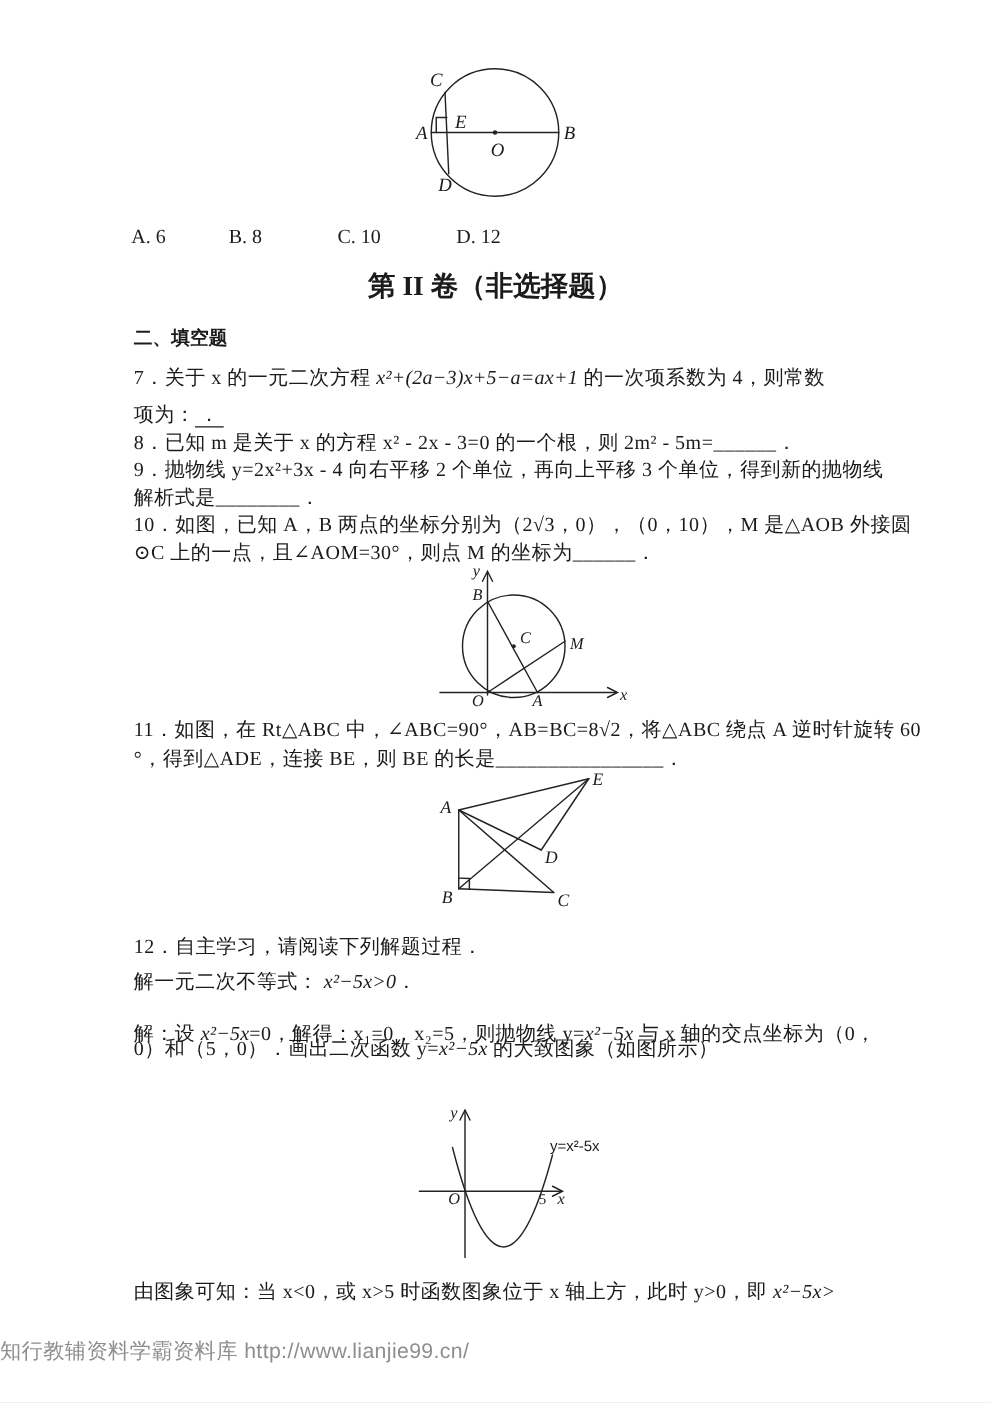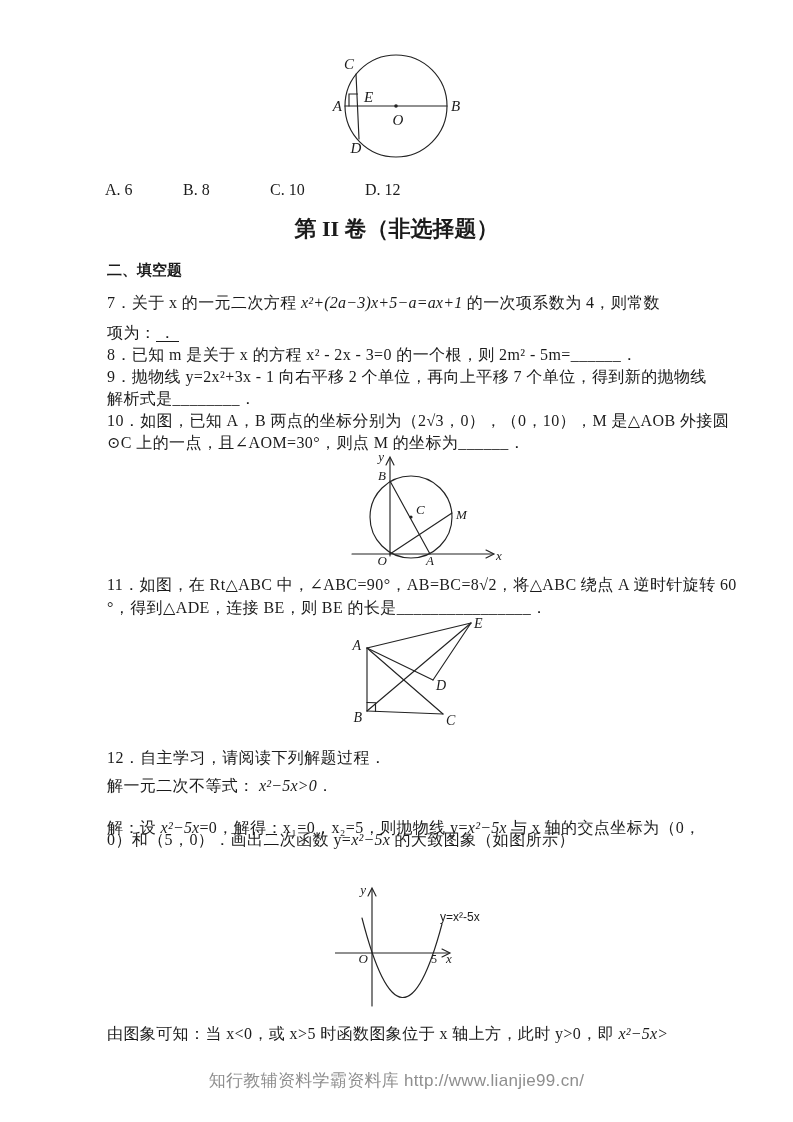--- a/index.html
+++ b/index.html
@@ -42,21 +42,20 @@
     font-family:"Liberation Serif","DejaVu Serif",serif;
     font-style:italic;fill:#1b1b1b;
   }
   .fig text.up{font-style:normal;}
   .fig text.sans{
     font-family:"Liberation Sans","DejaVu Sans",sans-serif;
     font-style:normal;
   }
   #footer{
     position:absolute;left:0;width:793px;top:1069px;
-    text-align:center;
     font-family:"Liberation Sans","DejaVu Sans",sans-serif;
     font-size:17px;color:#8e8e8e;letter-spacing:0.3px;
   }
 </style>
 </head>
 <body>
 
 <div id="page">
 
   <svg class="fig" style="left:323px;top:45px;" width="148" height="125" viewBox="0 0 148 125">
@@ -80,21 +79,21 @@
 
   <div class="center-title">第 II 卷（非选择题）</div>
 
   <div class="sec-title">二、填空题</div>
 
   <div class="ln" style="top:292px;"><span class="seg">7．关于 x 的一元二次方程</span> <span class="fm">x²+(2a−3)x+5−a=ax+1</span> <span class="seg">的一次项系数为 4，则常数</span></div>
   <div class="ln" style="top:322px;"><span class="seg">项为：</span><span class="blank-dot">．</span></div>
 
   <div class="ln" style="top:344px;">8．已知 m 是关于 x 的方程 x² - 2x - 3=0 的一个根，则 2m² - 5m=______．</div>
 
-  <div class="ln" style="top:366px;">9．抛物线 y=2x²+3x - 1 向右平移 2 个单位，再向上平移 7 个单位，得到新的抛物线</div>
+  <div class="ln" style="top:366px;">9．抛物线 y=2x²+3x - 4 向右平移 2 个单位，再向上平移 3 个单位，得到新的抛物线</div>
   <div class="ln" style="top:388px;">解析式是________．</div>
 
   <div class="ln" style="top:410px;">10．如图，已知 A，B 两点的坐标分别为（2√3，0），（0，10），M 是△AOB 外接圆</div>
   <div class="ln" style="top:432px;">⊙C 上的一点，且∠AOM=30°，则点 M 的坐标为______．</div>
 
   <svg class="fig" style="left:345px;top:451px;" width="160" height="118" viewBox="0 0 160 118">
     <line x1="45" y1="7" x2="45" y2="105"></line>
     <path d="M41,14 L45,6 L49,14"></path>
     <line x1="7" y1="103" x2="148" y2="103"></line>
     <path d="M141,99 L149,103 L141,107"></path>

